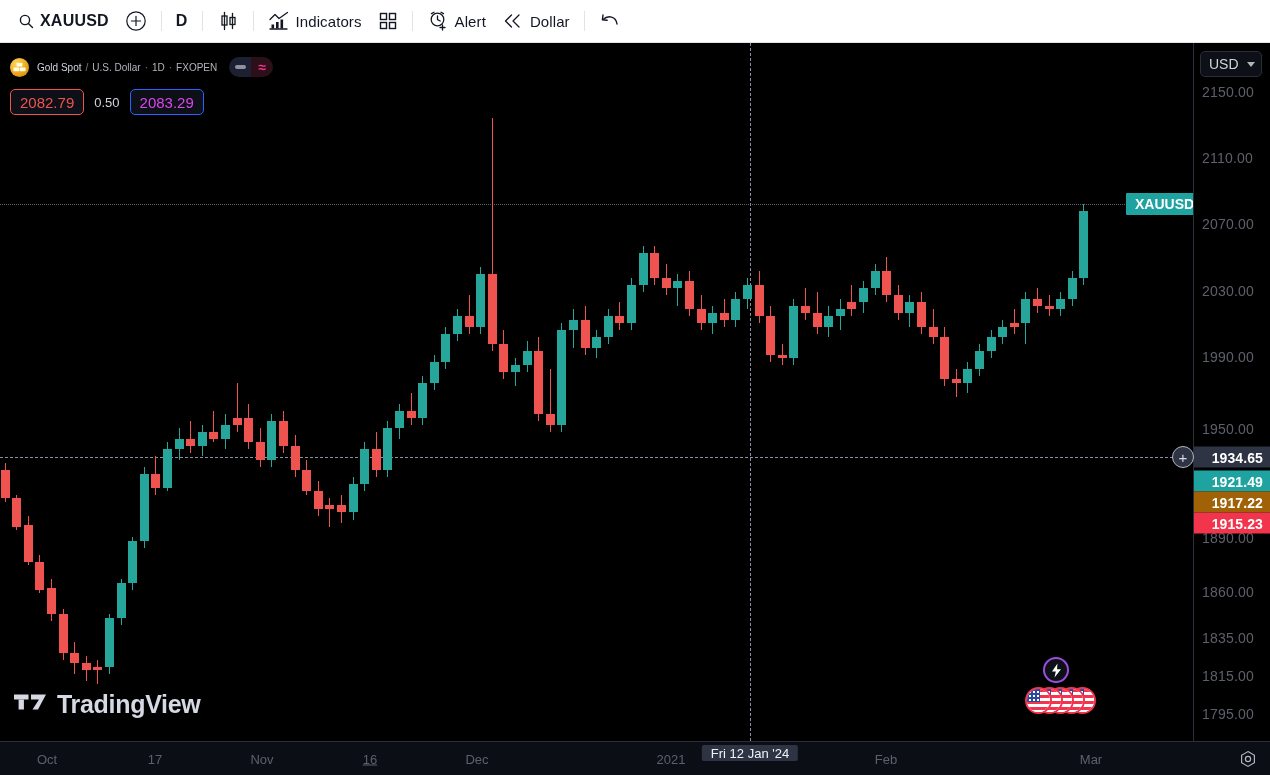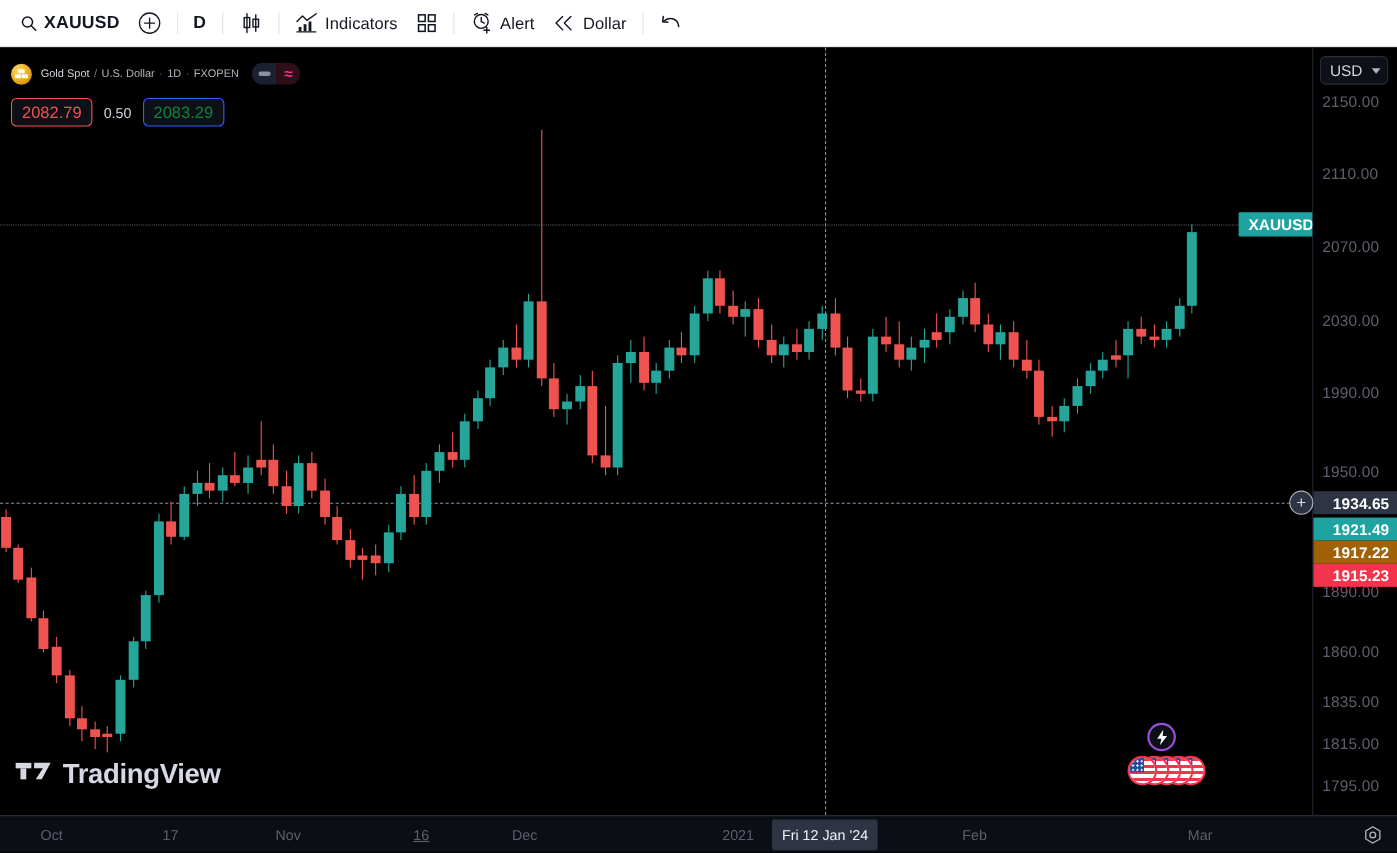--- a/index.html
+++ b/index.html
@@ -77,21 +77,21 @@
   .ohlc .k { color: #26a69a; }
   .ohlc .v { color: #26a69a; }
   .ohlc .chg { color: #26a69a; }
 
   .legend-row2 { display: flex; align-items: center; gap: 10px; margin-top: 11px; }
   .bid-box, .ask-box {
     height: 26px; display: flex; align-items: center; padding: 0 9px;
     border-radius: 5px; font-size: 15px; background: #0d1017;
   }
   .bid-box { border: 1px solid #ef5350; color: #ef5350; }
-  .ask-box { border: 1px solid #2962ff; color: #15803d; }
+  .ask-box { border: 1px solid #2962ff; color: #d946ef; }
   .spread { font-size: 13px; color: #d1d4dc; }
 
   
   #ccy-select {
     position: absolute; right: 8px; top: 8px; z-index: 9;
     width: 62px; height: 26px; border-radius: 5px;
     border: 1px solid #2a2e39; background: #0d1017;
     display: flex; align-items: center; justify-content: space-between;
     padding: 0 6px 0 8px; cursor: pointer;
   }
@@ -174,21 +174,21 @@
       radial-gradient(circle at 2px 2px, #fff 0.8px, transparent 1px) 0 0 / 4px 4px;
   }
 
   
   .ta-label {
     position: absolute; top: 50%; transform: translate(-50%, -50%);
     font-size: 13px; color: #5d606b; white-space: nowrap;
   }
   .ta-active {
     position: absolute; top: 3px; transform: translateX(-50%);
-    height: 28px; padding: 0 9px; background: #2f3444; color: #f0f3fa;
+    height: 16px; padding: 0 9px; background: #2f3444; color: #f0f3fa;
     font-size: 13px; display: flex; align-items: center; border-radius: 2px;
     white-space: nowrap; z-index: 2;
   }
   #ta-gear {
     position: absolute; right: 22px; top: 50%; transform: translate(50%, -50%);
     width: 20px; height: 20px; display: flex; align-items: center; justify-content: center;
     cursor: pointer;
   }
 </style>
 </head>
@@ -791,21 +791,21 @@
         <div class="tag gray" style="top: 459px;">1917.22</div>
         <div class="tag red" style="top: 480px;">1915.23</div>
       </div>
   </div>
 
   <div id="time-axis">
     <div id="ta-ticks">
         <div class="ta-label" style="left: 47px;">Oct</div>
         <div class="ta-label" style="left: 155px;">17</div>
         <div class="ta-label" style="left: 262px;">Nov</div>
-        <div class="ta-label" style="left: 383px; text-decoration: underline;">16</div>
+        <div class="ta-label" style="left: 370px; text-decoration: underline;">16</div>
         <div class="ta-label" style="left: 477px;">Dec</div>
         <div class="ta-label" style="left: 671px;">2021</div>
         <div class="ta-label" style="left: 886px;">Feb</div>
         <div class="ta-label" style="left: 1091px;">Mar</div>
         <div class="ta-active" style="left: 750px;">Fri 12 Jan '24</div>
       </div>
     <div id="ta-gear">
       <svg width="18" height="18" viewBox="0 0 18 18" fill="none" stroke="#b2b5be" stroke-width="1.2">
         <polygon points="9,1.6 15.4,5.3 15.4,12.7 9,16.4 2.6,12.7 2.6,5.3"></polygon>
         <circle cx="9" cy="9" r="2.6"></circle>

